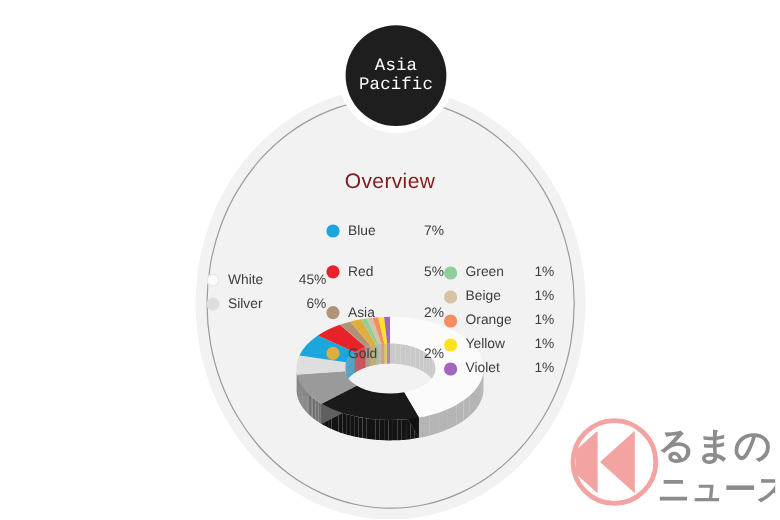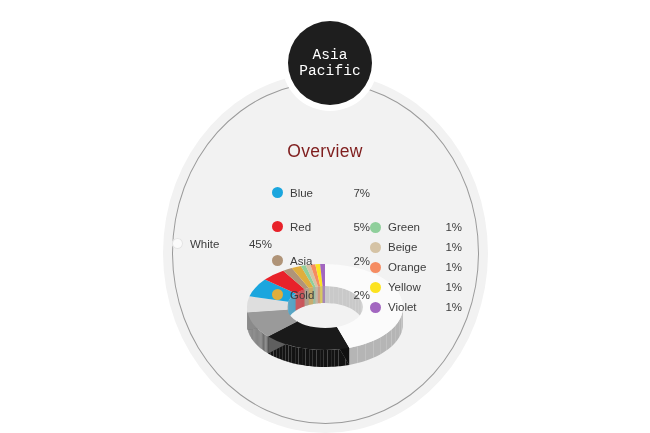--- a/index.html
+++ b/index.html
@@ -166,20 +166,25 @@
   </div>
 
   <div class="overview-title">Overview</div>
 
   <div class="legend">
     <div class="legend-col c1">
         <div class="legend-item">
           <span class="swatch" style="background: rgb(251, 251, 251); box-shadow: rgb(228, 228, 228) 0px 0px 0px 1px inset;"></span>
           <span class="lg-name">White</span>
           <span class="lg-val">45%</span>
+        </div>
+        <div class="legend-item">
+          <span class="swatch" style="background: rgb(222, 222, 222);"></span>
+          <span class="lg-name">Silver</span>
+          <span class="lg-val">6%</span>
         </div>
       </div>
     <div class="legend-col c2">
         <div class="legend-item">
           <span class="swatch" style="background: rgb(27, 166, 222);"></span>
           <span class="lg-name">Blue</span>
           <span class="lg-val">7%</span>
         </div>
         <div class="legend-item">
           <span class="swatch" style="background: rgb(232, 34, 42);"></span>
@@ -562,14 +567,25 @@
           <path d="M54.78921525792431,13.092436743961166 A78,43 0 0 1 63.89667443875409,11.1045697993084 L76.257354213752,32.02781315780177 A38,21 0 0 0 71.82038692052723,32.99863189821359 Z" fill="#e0ae3c"></path>
           <path d="M63.89667443875409,11.1045697993084 A78,43 0 0 1 68.6021888011413,10.350924071468867 L78.54978428773549,31.65975361629875 A38,21 0 0 0 76.257354213752,32.02781315780177 Z" fill="#8fcf9b"></path>
           <path d="M68.6021888011413,10.350924071468867 A78,43 0 0 1 73.38425746231341,9.761648218666394 L80.87951004574244,31.37196773469754 A38,21 0 0 0 78.54978428773549,31.65975361629875 Z" fill="#d5c3a5"></path>
           <path d="M73.38425746231341,9.761648218666394 A78,43 0 0 1 78.22400778198417,9.339067843477459 L83.23733712455639,31.165591272395968 A38,21 0 0 0 80.87951004574244,31.37196773469754 Z" fill="#f58c62"></path>
           <path d="M78.22400778198417,9.339067843477459 A78,43 0 0 1 83.10233947671344,9.084850677584328 L85.61396025788603,31.0414387030063 A38,21 0 0 0 83.23733712455639,31.165591272395968 Z" fill="#fce321"></path>
           <path d="M83.10233947671344,9.084850677584328 A78,43 0 0 1 87.99999999999984,9 L87.99999999999993,31 A38,21 0 0 0 85.61396025788603,31.0414387030063 Z" fill="#a266c0"></path>
         </g>
     </svg>
   </div>
 
+  <div class="watermark">
+    <svg class="wm-logo" viewBox="0 0 76 76" xmlns="http://www.w3.org/2000/svg">
+      <circle cx="38" cy="38" r="34.5" fill="none" stroke="#f4a3a3" stroke-width="4"></circle>
+      <path d="M55 12 L55 64 L26 38 Z" fill="#f4a3a3"></path>
+      <path d="M24 12 L24 64 L6 48 L6 28 Z" fill="#f4a3a3"></path>
+    </svg>
+    <svg class="wm-text" viewBox="0 0 98 74" xmlns="http://www.w3.org/2000/svg">
+      <text x="0" y="33" font-family="'DejaVu Sans', sans-serif" font-size="31" font-weight="bold" fill="#8c8c8c">るまの</text>
+      <text x="0" y="68" font-family="'DejaVu Sans', sans-serif" font-size="27" font-weight="bold" fill="#8c8c8c">ニュース</text>
+    </svg>
+  </div>
 
 </div>
 
 </body></html>

